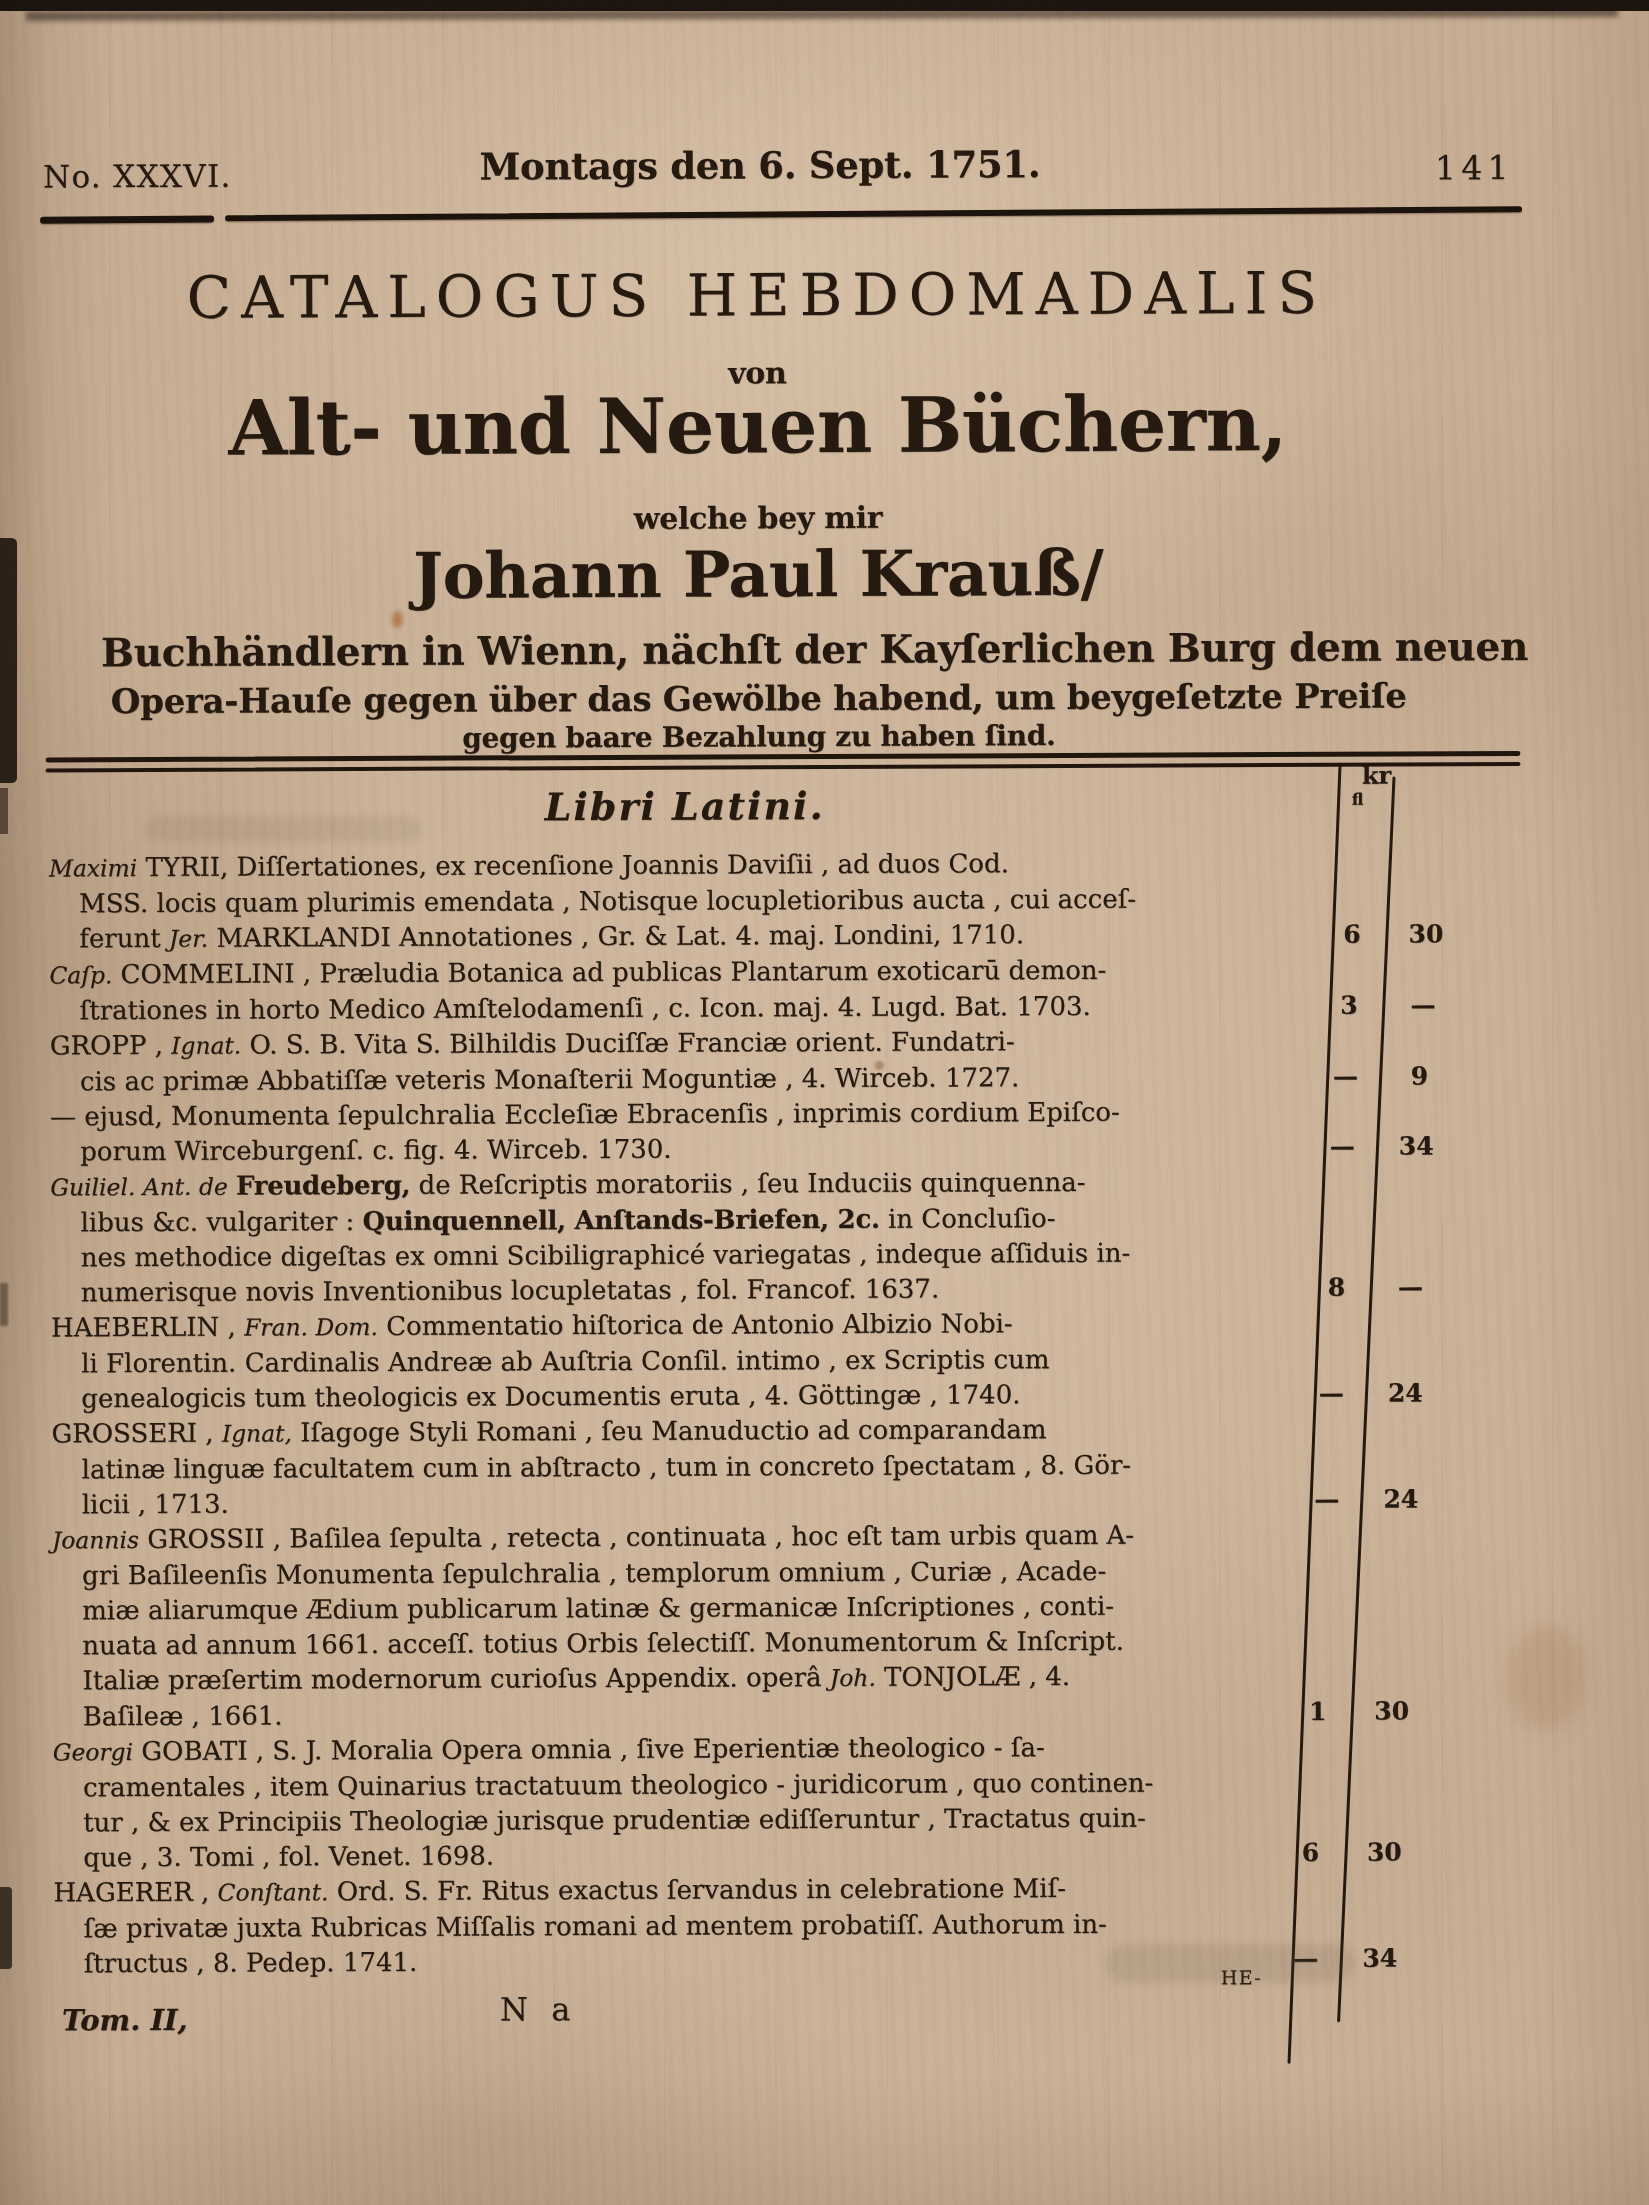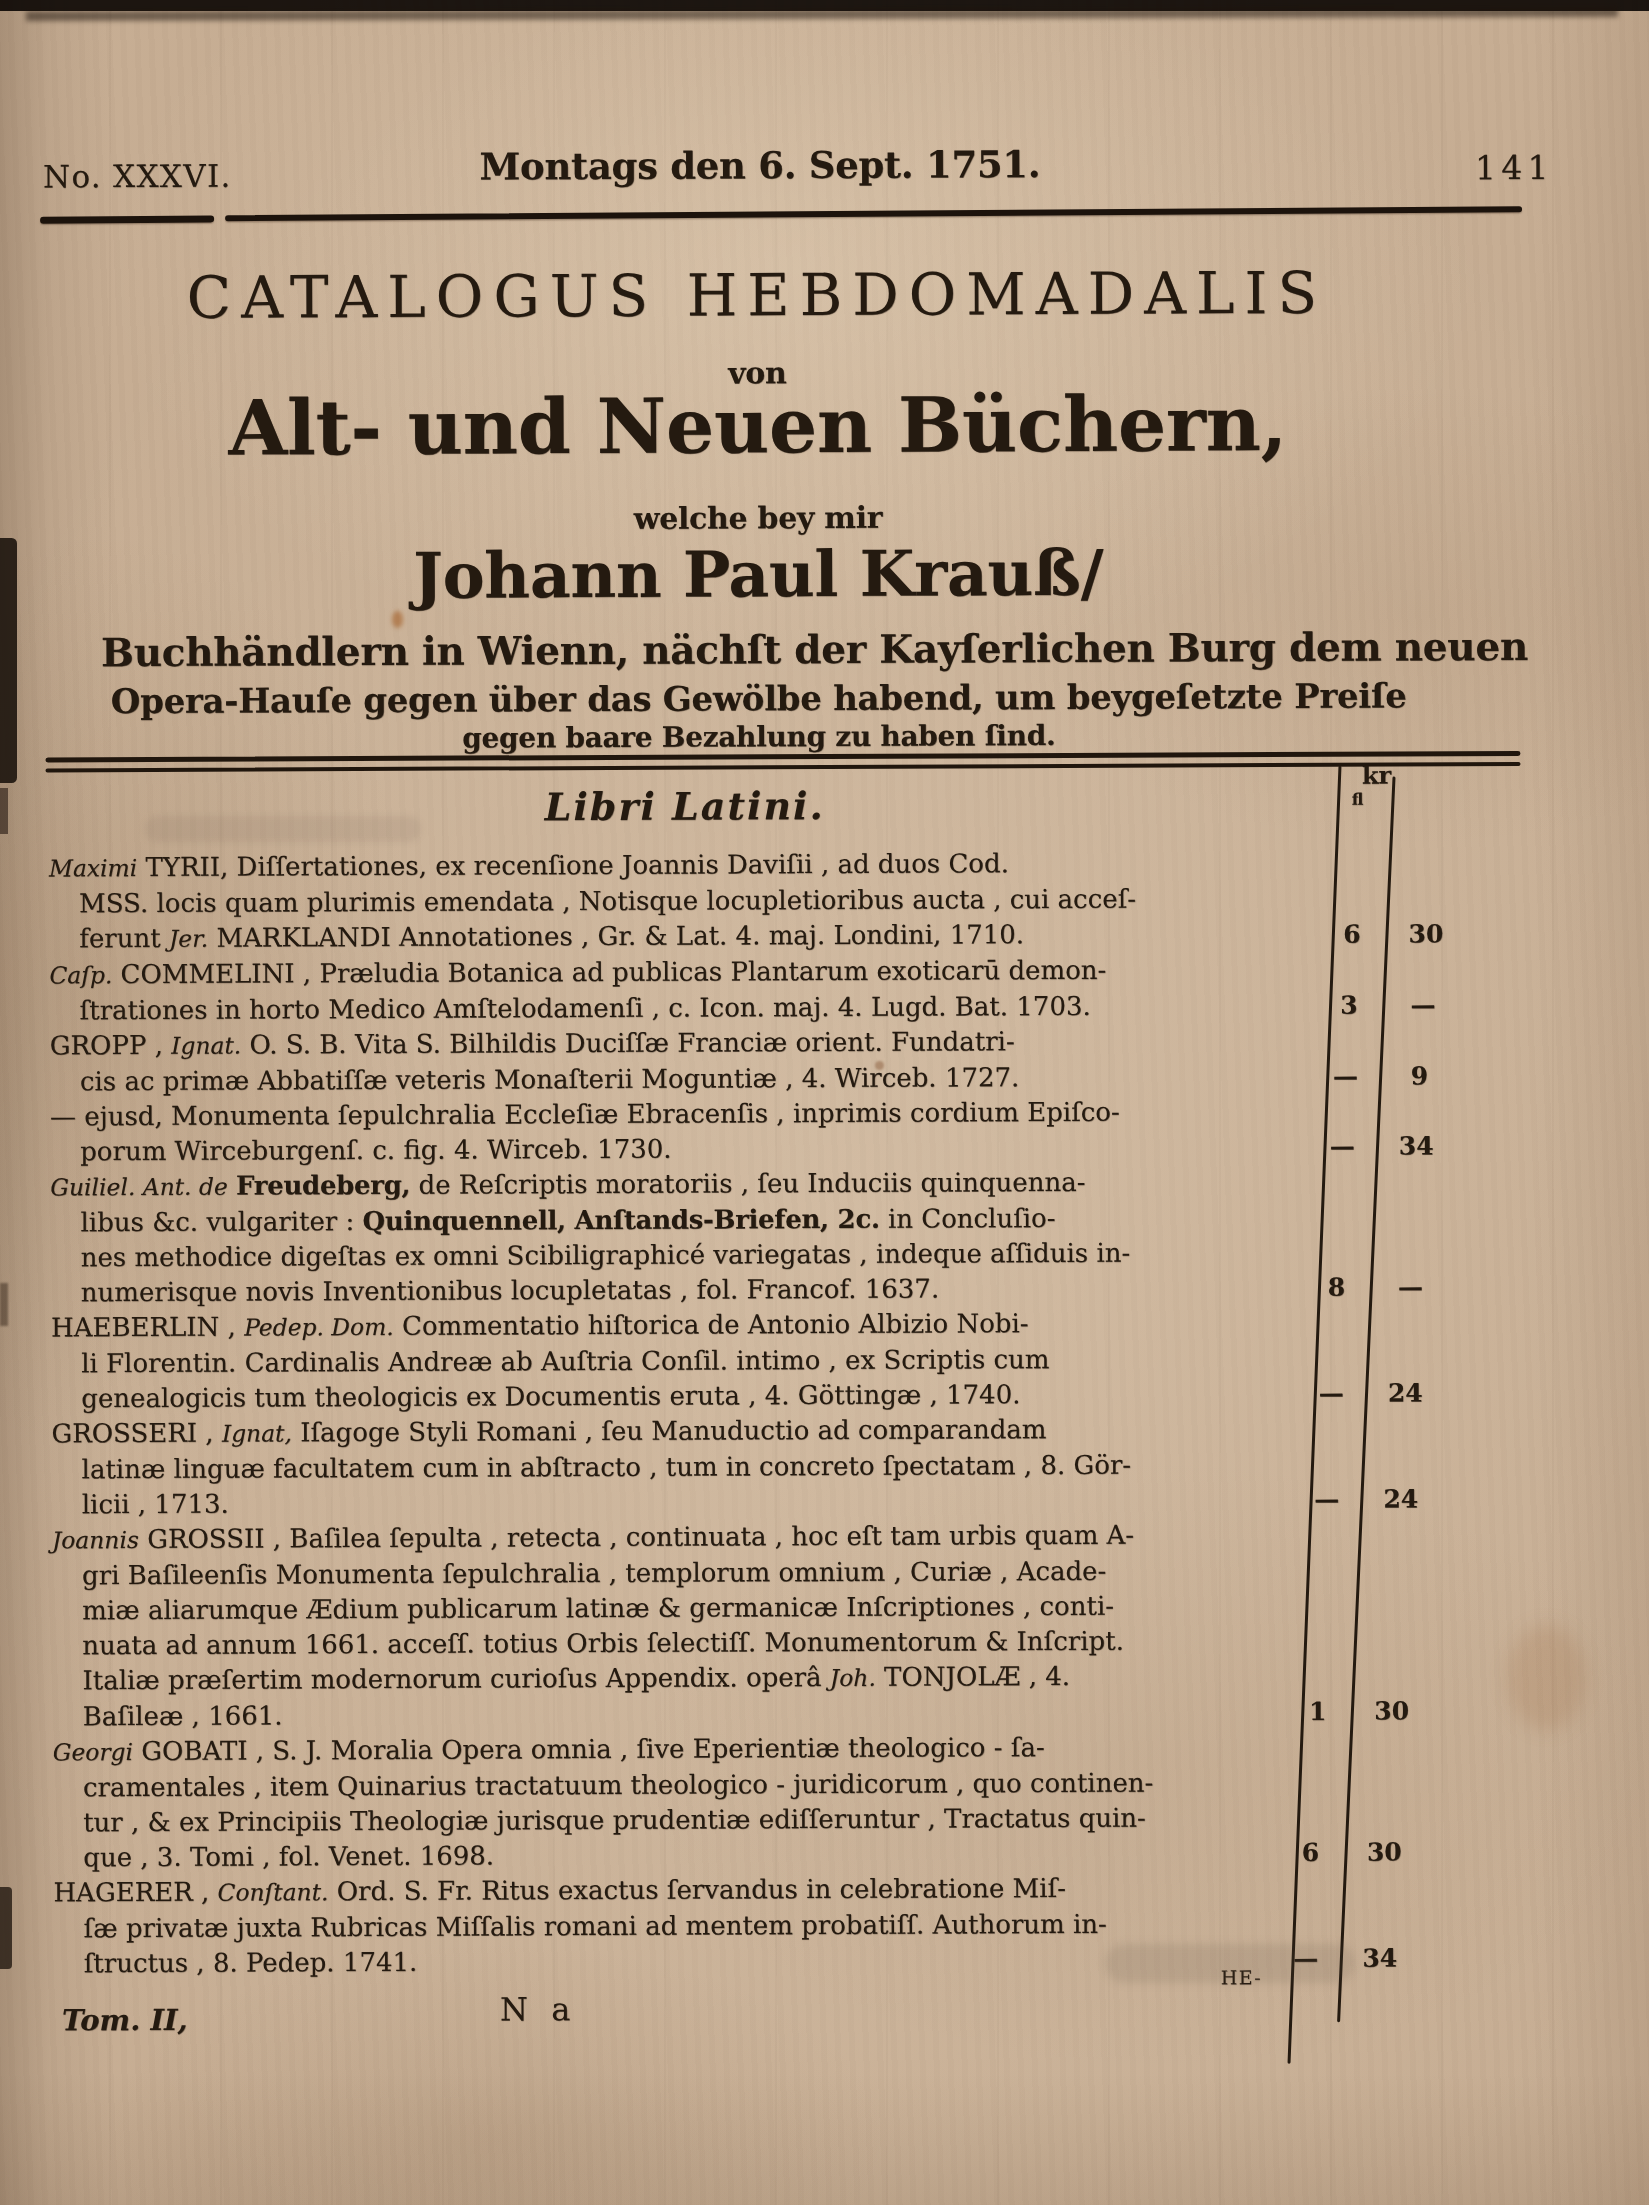--- a/index.html
+++ b/index.html
@@ -18,21 +18,21 @@
       repeating-linear-gradient(90deg, rgba(0,0,0,0) 0 109px, rgba(110,90,70,0.06) 109px 111px),
       repeating-linear-gradient(88deg, rgba(130,105,80,0.04) 0 6px, rgba(210,185,155,0.04) 6px 14px);}
   .rot{position:absolute;inset:0;transform:rotate(-0.25deg);transform-origin:50% 40%;}
   .ink{color:#241a10;text-shadow:0.4px 0.5px 0.7px rgba(40,27,16,0.55);}
   .bl{font-weight:bold;letter-spacing:-0.3px;}
   .abs{position:absolute;}
   .ctr{text-align:center;}
   
   .issue{left:46px;top:155px;font-size:31px;letter-spacing:1.3px;}
   .dateline{left:421px;top:143px;width:684px;font-size:37px;}
-  .pagenum{left:1478px;top:151px;font-size:33px;letter-spacing:5.3px;}
+  .pagenum{left:1438px;top:151px;font-size:33px;letter-spacing:5.3px;}
   .hrule{background:#1c130c;border-radius:3.3px;box-shadow:0 1.3px 1.3px rgba(60,40,25,0.35);}
   .hrule.seg1{left:43px;top:213px;width:174px;height:7.2px;transform:rotate(-0.2deg);}
   .hrule.seg2{left:228px;top:211px;width:1297px;height:6px;transform:rotate(-0.15deg);}
   
   .mh{left:49px;width:1421px;}
   .m-latin{top:261px;font-size:58px;letter-spacing:10px;font-weight:500;}
   .m-von{top:355px;font-size:30px;}
   .m-german{top:386px;font-size:76px;line-height:1.05;}
   .m-welche{top:500px;font-size:30px;}
   .m-seller{top:537px;font-size:63px;}
@@ -146,21 +146,21 @@
               <div class="line first"><span class="run i">Guiliel. Ant. de</span><span class="run n"> </span><span class="run f">Freudeberg,</span><span class="run n"> de Reſcriptis moratoriis , ſeu Induciis quinquenna-</span></div>
               <div class="line cont"><span class="run n">libus &amp;c. vulgariter : </span><span class="run f">Quinquennell, Anſtands-Briefen, 2c.</span><span class="run n"> in Concluſio-</span></div>
               <div class="line cont"><span class="run n">nes methodice digeſtas ex omni Scibiligraphicé variegatas , indeque aſſiduis in-</span></div>
               <div class="line cont"><span class="run n">numerisque novis Inventionibus locupletatas , fol. Francof. 1637.</span></div>
             </div>
             <div class="cell fl ink" style="transform: translateX(-22.4px);">8</div>
             <div class="cell kr ink" style="transform: translateX(-22.4px);">—</div>
           </div>
           <div class="entry">
             <div class="entry-text ink">
-              <div class="line first"><span class="run n">HAEBERLIN , </span><span class="run i">Pedep. Dom.</span><span class="run n"> Commentatio hiſtorica de Antonio Albizio Nobi-</span></div>
+              <div class="line first"><span class="run n">HAEBERLIN , </span><span class="run i">Fran. Dom.</span><span class="run n"> Commentatio hiſtorica de Antonio Albizio Nobi-</span></div>
               <div class="line cont"><span class="run n">li Florentin. Cardinalis Andreæ ab Auſtria Conſil. intimo , ex Scriptis cum</span></div>
               <div class="line cont"><span class="run n">genealogicis tum theologicis ex Documentis eruta , 4. Göttingæ , 1740.</span></div>
             </div>
             <div class="cell fl ink" style="transform: translateX(-28px);">—</div>
             <div class="cell kr ink" style="transform: translateX(-28px);">24</div>
           </div>
           <div class="entry">
             <div class="entry-text ink">
               <div class="line first"><span class="run n">GROSSERI , </span><span class="run i">Ignat,</span><span class="run n"> Iſagoge Styli Romani , ſeu Manuductio ad comparandam</span></div>
               <div class="line cont"><span class="run n">latinæ linguæ facultatem cum in abſtracto , tum in concreto ſpectatam , 8. Gör-</span></div>

